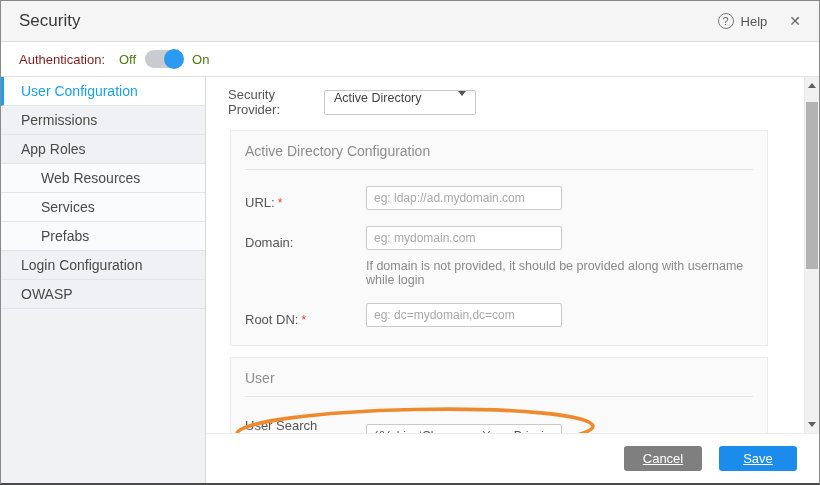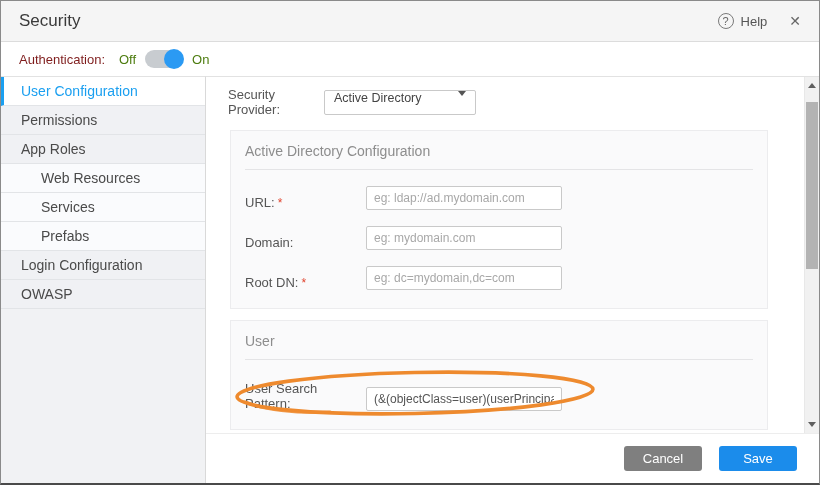--- a/index.html
+++ b/index.html
@@ -149,20 +149,21 @@
   .footer {
     height: 50px; flex: 0 0 50px;
     background: #fff; border-top: 1px solid #ededed;
     display: flex; align-items: center; justify-content: flex-end;
     padding-right: 22px;
   }
   .btn {
     height: 25px; min-width: 78px; border: none; border-radius: 3px;
     color: #fff; font-size: 13px; cursor: pointer;
     font-family: "Liberation Sans", sans-serif;
+    text-decoration: underline;
   }
   .btn-cancel { background: #7f7f7f; margin-right: 17px; }
   .btn-save { background: #1b8ceb; }
 </style>
 </head>
 <body>
 
 <div class="window">
 
   <div class="titlebar">
@@ -218,20 +219,21 @@
               </div>
               <input class="textbox" type="text" placeholder="eg: ldap://ad.mydomain.com" style="">
             </div>
 
             <div class="field-row">
               <div class="field-label">
                 <span>Domain:</span><span class="req"></span>
               </div>
               <input class="textbox" type="text" placeholder="eg: mydomain.com" style="">
             </div>
+            <div class="field-help">If domain is not provided, it should be provided along with username while login</div>
 
             <div class="field-row">
               <div class="field-label">
                 <span>Root DN:</span><span class="req">*</span>
               </div>
               <input class="textbox" type="text" placeholder="eg: dc=mydomain,dc=com" style="">
             </div>
           </div>
 
           <div class="panel">

